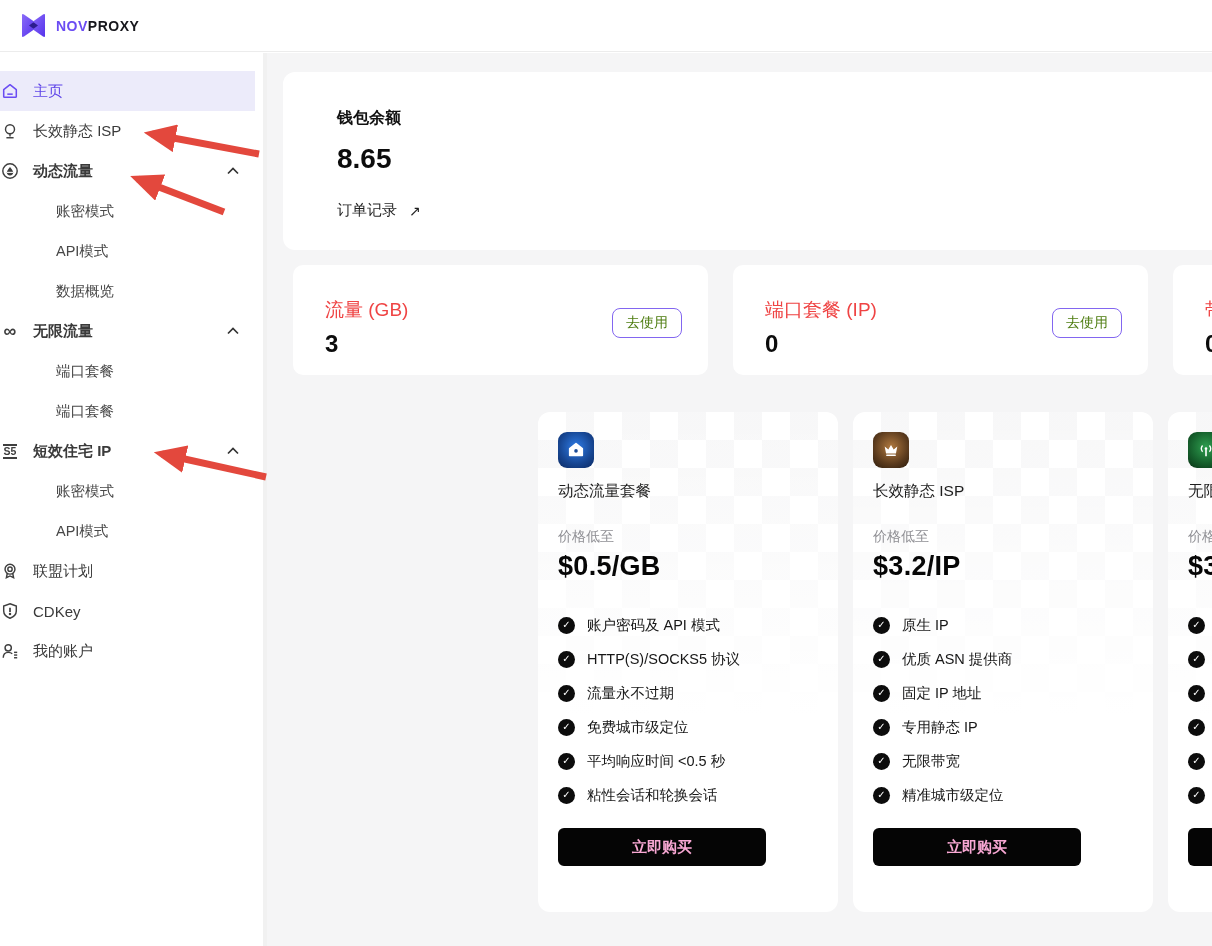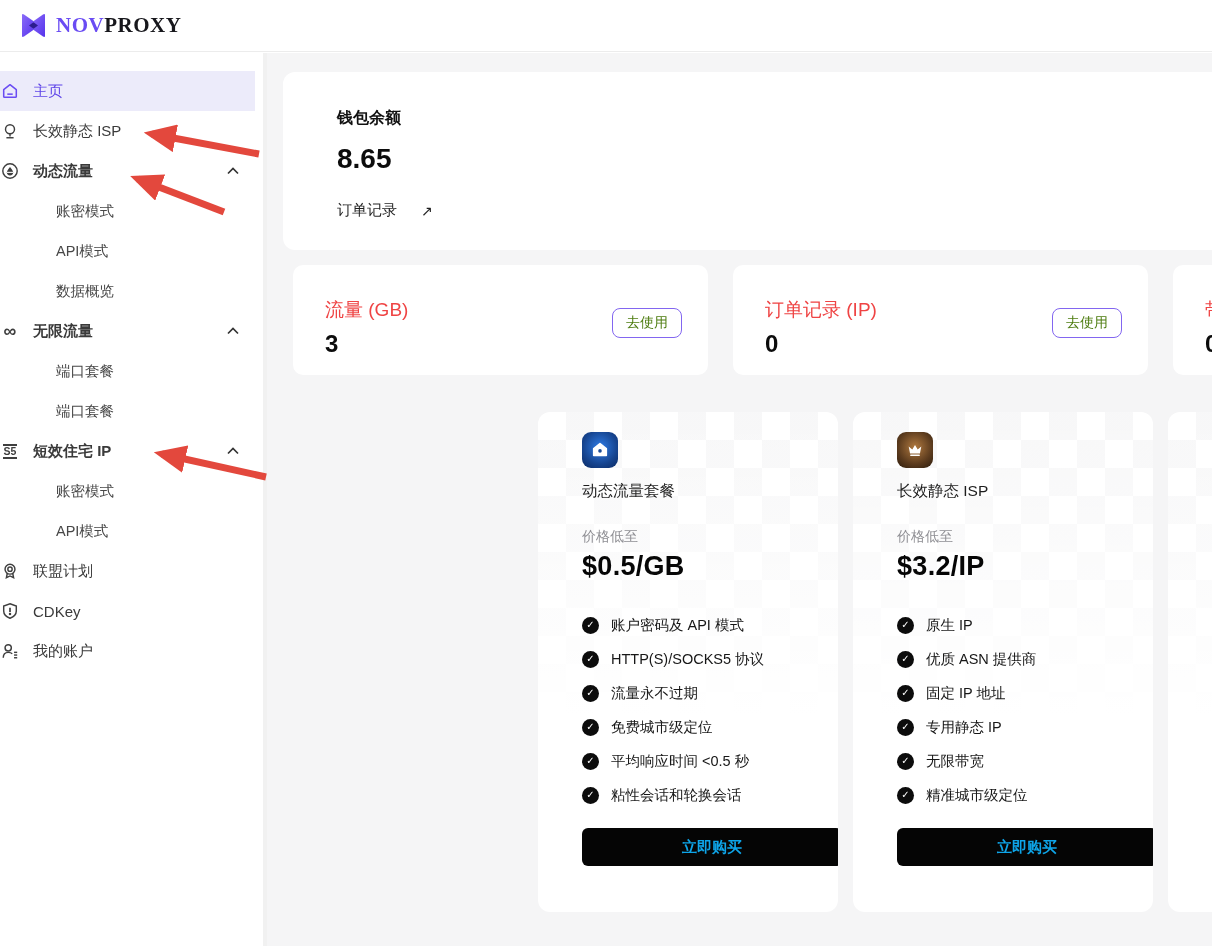--- a/index.html
+++ b/index.html
@@ -4,21 +4,21 @@
 <style>
   * { margin:0; padding:0; box-sizing:border-box; }
   html,body { width:1212px; height:946px; overflow:hidden; background:#fff;
     font-family:"Liberation Sans","DejaVu Sans",sans-serif; color:#222; }
   .stage { position:relative; width:1212px; height:946px; overflow:hidden; }
 
   
   .header { position:absolute; left:0; top:0; width:1212px; height:52px;
     background:#fff; border-bottom:1px solid #ececec; display:flex; align-items:center; padding-left:20px; z-index:5; }
   .logo { display:flex; align-items:center; gap:9px; }
-  .logo-word { font-size:21px; font-weight:bold; letter-spacing:.5px;font-family:Liberation Serif, serif; }
+  .logo-word { font-size:14px; font-weight:bold; letter-spacing:.5px; }
   .logo-nov { color:#6a4cf3; }
   .logo-proxy { color:#17171c; }
 
   
   .sidebar { position:absolute; left:0; top:53px; width:263px; height:893px; background:#fff; padding-top:18px; }
   .sb-scrollbar { position:absolute; left:263px; top:53px; width:4px; height:893px; background:#f1f1f1; }
   .sb-row { height:40px; display:flex; align-items:center; gap:13px;
     font-size:15px; color:#3a3a3a; cursor:pointer; }
   .sb-row.active { background:#ecebfa; color:#5f46e8; width:255px; }
   .sb-row.bold { font-weight:bold; }
@@ -28,47 +28,47 @@
   .s5-badge { font-size:10.5px; font-weight:bold; color:#3f3f3f; border-top:2px solid #3f3f3f; border-bottom:2px solid #3f3f3f; padding:0 1px; line-height:11px; }
   .inf { font-size:18px; font-weight:bold; color:#3f3f3f; line-height:1; }
 
   
   .main { position:absolute; left:267px; top:53px; width:945px; height:893px; background:#f5f5f6; overflow:hidden; }
   .card { background:#fff; border-radius:12px; position:absolute; }
 
   .wallet { left:16px; top:19px; width:1000px; height:178px; padding:36px 0 0 54px; }
   .wallet-title { font-size:16px; font-weight:bold; color:#111; }
   .wallet-balance { font-size:28px; font-weight:bold; color:#0c0c0c; margin-top:14px; }
-  .order-link { margin-top:26px; font-size:15px; color:#1f1f1f; display:flex; align-items:center; gap:24px; cursor:pointer; width:max-content; }
+  .order-link { margin-top:26px; font-size:15px; color:#1f1f1f; display:flex; align-items:center; gap:12px; cursor:pointer; width:max-content; }
   .order-arrow { font-size:14px; color:#1f1f1f; }
 
   .stat { top:212px; width:415px; height:110px; border-radius:10px; padding:32px 0 0 32px; }
   .stat-label { font-size:19px; color:#ef4444; }
   .stat-value { font-size:24px; font-weight:bold; color:#0c0c0c; margin-top:7px; }
   .use-btn { position:absolute; right:26px; top:43px; background:#fff; border:1px solid #8266f0; color:#4d7c0f;
     font-size:14px; padding:5px 13px; border-radius:8px; cursor:pointer; font-family:inherit; }
 
   .plan { top:359px; width:300px; height:500px; padding:20px; overflow:hidden; }
   .plan::before { content:""; position:absolute; left:0; top:0; right:0; height:330px;
     background:repeating-conic-gradient(rgba(40,40,60,0.035) 0% 25%, transparent 0% 50%) 0 0 / 56px 56px; pointer-events:none; }
   .plan::after { content:""; position:absolute; left:0; top:0; right:0; height:330px;
     background:linear-gradient(to bottom, rgba(255,255,255,0) 0%, #fff 92%); pointer-events:none; }
-  .plan > * { position:relative; z-index:2;margin-left:24px; }
+  .plan > * { position:relative; z-index:2; }
   .tile { width:36px; height:36px; border-radius:9px; display:flex; align-items:center; justify-content:center; }
   .tile-blue   { background:radial-gradient(circle at 50% 42%, #2f7ce6 0%, #16448f 62%, #0b2a63 100%); }
   .tile-bronze { background:radial-gradient(circle at 50% 42%, #b0793f 0%, #5a3a1d 62%, #2c1c0d 100%); }
   .tile-green  { background:radial-gradient(circle at 50% 42%, #2e9e4f 0%, #145c2a 62%, #0a3115 100%); }
   .plan-title { margin-top:13px; font-size:15.5px; color:#1d1d1d; }
   .price-label { margin-top:26px; font-size:14px; color:#8f8f94; }
   .price { margin-top:5px; font-size:27px; font-weight:800; color:#060606; letter-spacing:.3px; }
   .feat-list { list-style:none; margin-top:26px; }
   .feat { display:flex; align-items:center; gap:12px; height:34px; font-size:14.5px; color:#171717; }
   .check { width:17px; height:17px; border-radius:50%; background:#0c0c0c; color:#fff; flex:none;
     display:flex; align-items:center; justify-content:center; font-size:10px; line-height:1; }
-  .buy-btn { position:absolute; left:20px; top:416px; width:260px; height:38px; background:#050505; color:#0ea5e9;
+  .buy-btn { position:absolute; left:20px; top:416px; width:208px; height:38px; background:#050505; color:#f9a8d4;
     border:none; border-radius:6px; font-size:15px; font-weight:bold; font-family:inherit; cursor:pointer; z-index:2; }
 
   .annotation-layer { position:absolute; left:0; top:0; width:1212px; height:946px; pointer-events:none; z-index:40; }
 </style>
 </head>
 <body>
 
 <div class="stage">
 
   <div class="header">
@@ -205,21 +205,21 @@
         <span class="order-arrow">↗</span>
       </div>
     </div>
 
     <div class="card stat" style="left:26px;">
       <div class="stat-label">流量 (GB)</div>
       <div class="stat-value">3</div>
       <button class="use-btn">去使用</button>
     </div>
     <div class="card stat" style="left:466px;">
-      <div class="stat-label">订单记录 (IP)</div>
+      <div class="stat-label">端口套餐 (IP)</div>
       <div class="stat-value">0</div>
       <button class="use-btn">去使用</button>
     </div>
     <div class="card stat" style="left:906px;">
       <div class="stat-label">带宽</div>
       <div class="stat-value">0</div>
     </div>
 
     <div class="card plan" style="left:271px;">
       <div class="tile tile-blue">

